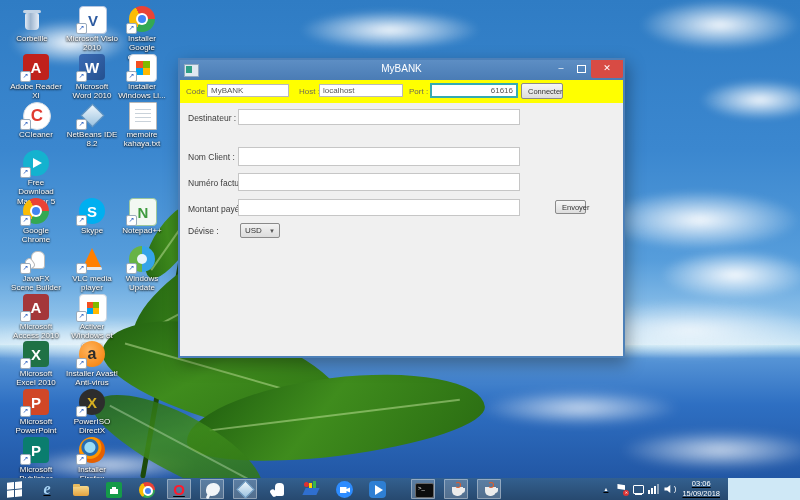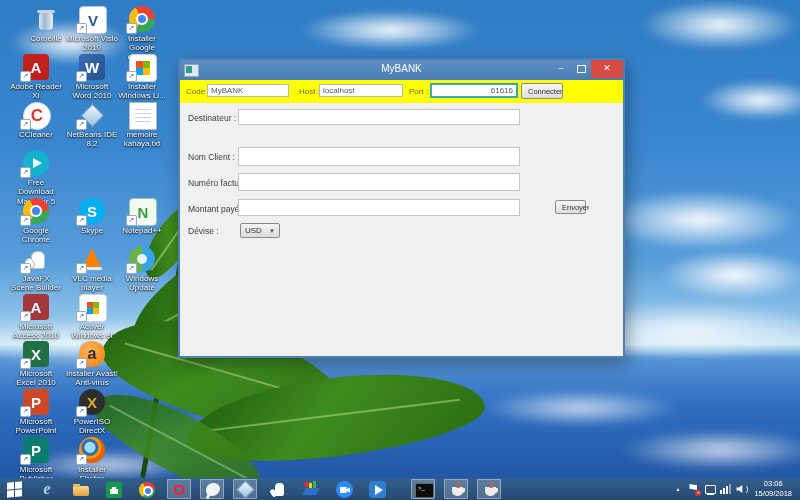--- a/index.html
+++ b/index.html
@@ -117,22 +117,22 @@
   .formarea{position:absolute;left:0;top:43px;right:0;bottom:0;background:#f0f0f0;}
   .formarea label{position:absolute;left:8px;font-size:8.5px;color:#3c3c3c;}
   .finput{position:absolute;left:58px;width:282px;background:#fff;border:1px solid #c6c6c6;
        font-size:9px;color:#333;padding:0 3px;box-sizing:border-box;}
   .btn-send{position:absolute;left:375px;top:97px;width:31px;height:14px;line-height:12px;}
   .devise-box{position:absolute;left:60px;top:120px;width:40px;height:15px;box-sizing:border-box;
        background:linear-gradient(180deg,#f3f3f3,#dcdcdc);border:1px solid #8a8a8a;border-radius:2px;
        font-size:8px;color:#333;display:flex;align-items:center;justify-content:space-between;padding:0 4px;cursor:pointer;}
   .devise-box .arr{font-size:6px;color:#555;}
   
-  .taskbar{position:absolute;left:0;top:478px;width:800px;height:22px;z-index:10;display:flex;align-items:center;
-       background:linear-gradient(180deg,#33608f,#27496f);}
+  .taskbar{position:absolute;left:0;top:478px;width:728px;height:22px;z-index:10;display:flex;align-items:center;
+       background:linear-gradient(180deg,#33608f,#27496f);text-decoration:underline;}
   .tb-item{width:24px;height:20px;margin-left:9px;position:relative;display:flex;align-items:center;justify-content:center;
        border:1px solid transparent;box-sizing:border-box;cursor:pointer;flex:0 0 auto;}
   .tb-item[data-active="true"]{background:rgba(255,255,255,.2);border-color:rgba(255,255,255,.35);border-radius:1px;}
   .tb-item[data-icon="start"]{margin-left:2px;}
   .tb-item[data-icon="start"]::before{content:"";width:15px;height:15px;transform:skewY(-6deg);
        background-image:linear-gradient(#fff,#fff),linear-gradient(#fff,#fff),linear-gradient(#fff,#fff),linear-gradient(#fff,#fff);
        background-size:7px 7px;background-position:0 0,8px 0,0 8px,8px 8px;background-repeat:no-repeat;}
   .tb-item[data-icon="ie"]::after{content:"e";font:bold italic 16px "Liberation Serif",serif;color:#a8d4f5;}
   .tb-item[data-icon="explorer"]::before{content:"";position:absolute;left:4px;top:6px;width:16px;height:10px;
        background:linear-gradient(180deg,#f7d98c,#e3a23f);border-radius:1px 2px 2px 2px;}
@@ -209,21 +209,21 @@
 <div class="refl" style="left:20px;top:450px;width:180px;height:30px"></div>
 <div class="stem" style="left:160px;top:250px;width:5px;height:230px;transform:rotate(10deg)"></div>
 <div class="leaf" style="left:118px;top:248px;width:225px;height:82px;transform:rotate(-28deg)"></div>
 <div class="leaf" style="left:100px;top:330px;width:255px;height:92px;transform:rotate(16deg)"></div>
 <div class="leaf" style="left:185px;top:378px;width:300px;height:78px;transform:rotate(-7deg)"></div>
 <div class="leaf" style="left:85px;top:415px;width:190px;height:58px;transform:rotate(28deg);opacity:.85"></div>
 <div class="leaf" style="left:128px;top:222px;width:90px;height:34px;transform:rotate(-55deg)"></div>
 
 <div class="desktop">
 
-<div class="dsk-icon" style="left:20px;top:6px" data-shortcut="false">
+<div class="dsk-icon" style="left:6px;top:6px" data-shortcut="false">
       <div class="glyphwrap">
         <div class="dicon" data-icon="recycle-bin"></div>
 
       </div>
       <div class="lbl">Corbeille</div>
     </div>
     <div class="dsk-icon" style="left:66px;top:6px" data-shortcut="true">
       <div class="glyphwrap">
         <div class="dicon" data-icon="visio"></div>
         <div class="short">↗</div>

